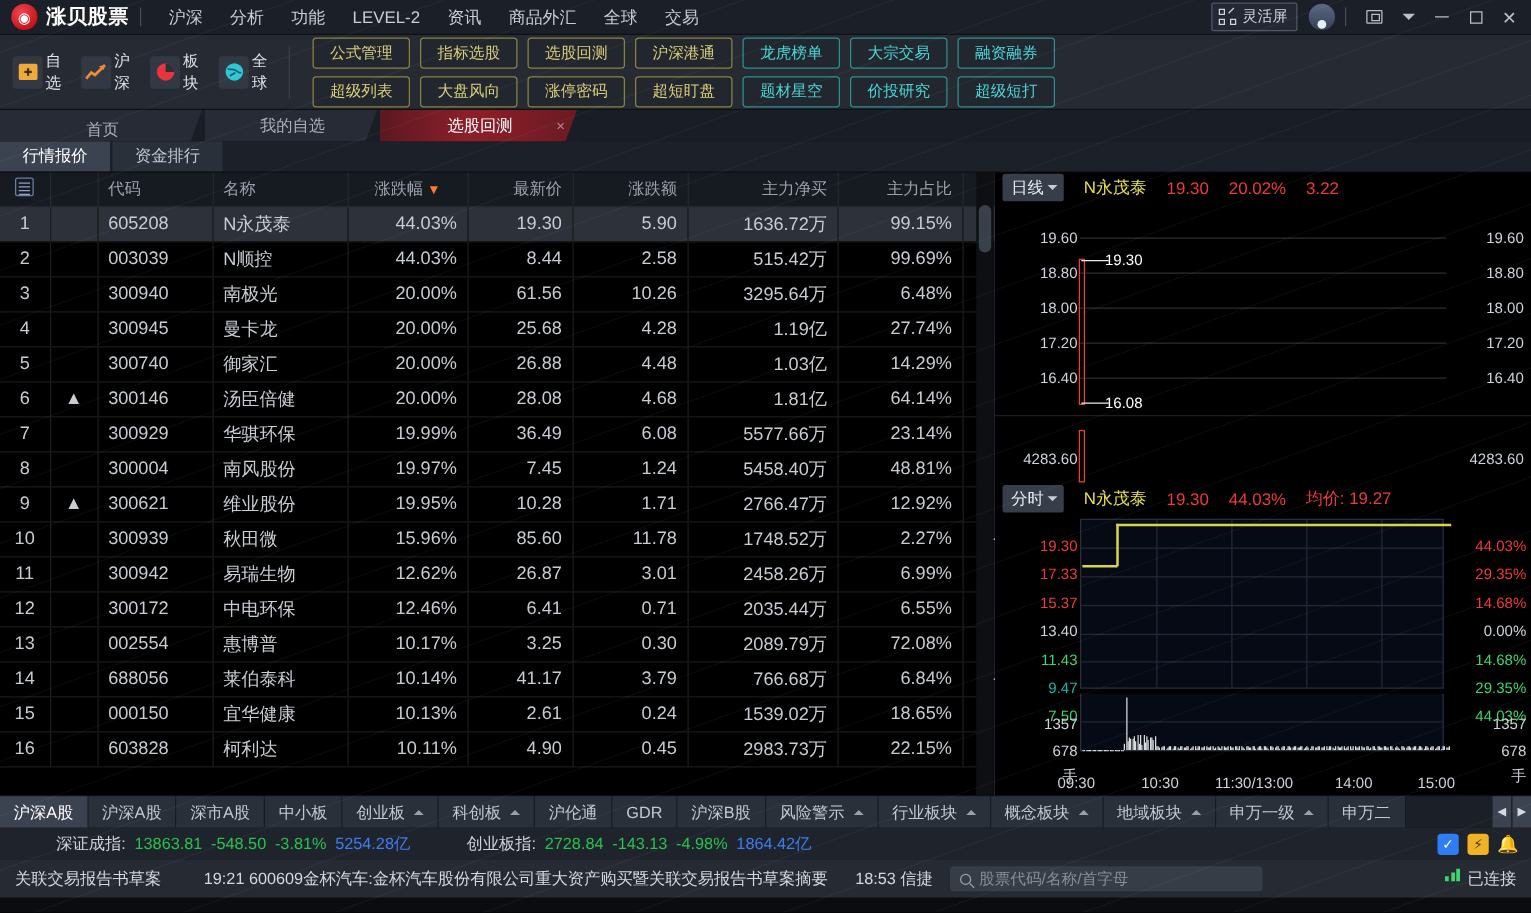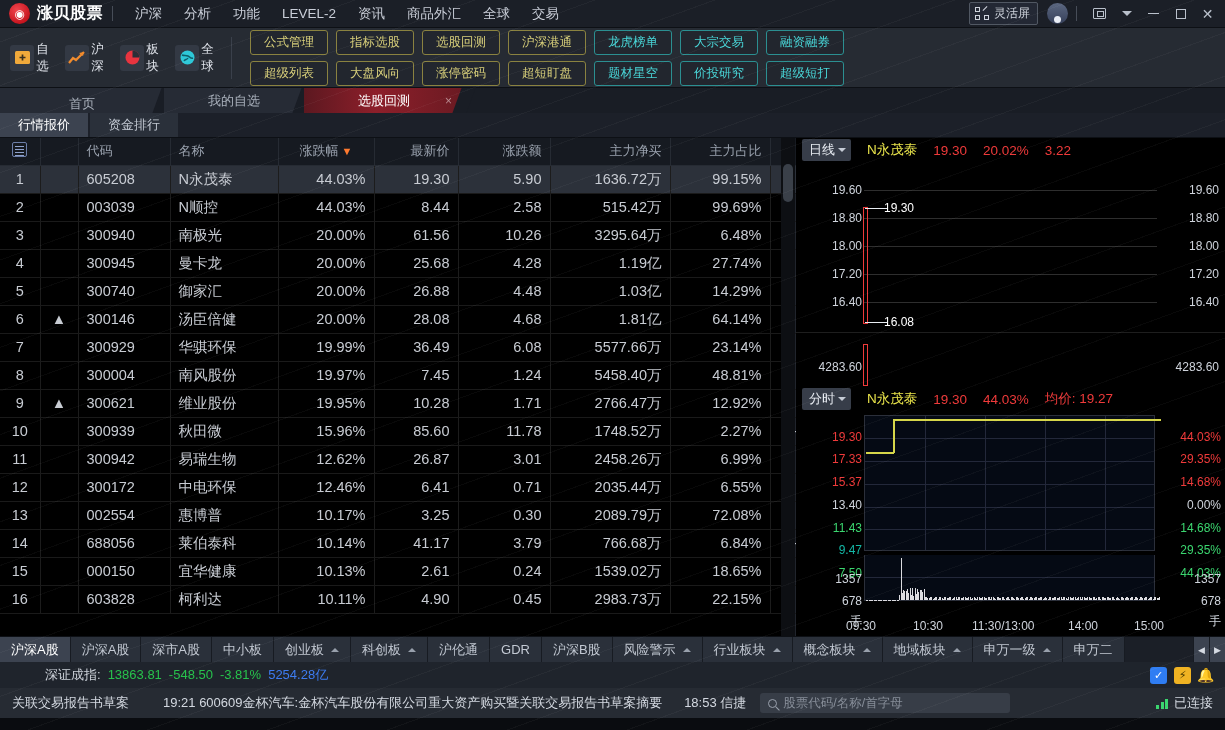--- a/index.html
+++ b/index.html
@@ -214,21 +214,21 @@
 
   
   .statusbar { height:30px; background:#262b33; display:flex; align-items:center; font-size:13px; color:#d3d8e0;}
   .st-item{ padding-left:12px; white-space:nowrap; }
   .searchbox {
     margin-left:14px; width:250px; height:20px; background:#373d47; border-radius:3px;
     display:flex; align-items:center; gap:6px; padding:0 8px; color:#878e99; font-size:12.5px;
   }
   .mag { width:9px;height:9px;border:1.4px solid #9aa1ad;border-radius:50%;position:relative;display:inline-block;}
   .mag::after{content:"";position:absolute;right:-4px;bottom:-3px;width:5px;height:1.4px;background:#9aa1ad;transform:rotate(45deg);}
-  .conn { margin-left:auto; display:flex;align-items:center;gap:6px; padding-right:12px;}
+  .conn { margin-left:auto; display:flex;gap:6px; padding-right:12px;}
   .bars { display:flex; align-items:flex-end; gap:1.5px; height:11px;}
   .bars span{ width:3px; background:#3bd66f;}
   .bars span:nth-child(1){height:4px;} .bars span:nth-child(2){height:7px;} .bars span:nth-child(3){height:10px;}
 
   .wm { position:absolute; inset:0; pointer-events:none; opacity:.035;
         background: repeating-linear-gradient(-20deg, transparent 0 40px, #fff 40px 41px); }
 </style>
 </head>
 <body>
 
@@ -983,20 +983,27 @@
     </div>
 
   <div class="indexbar">
     <div class="idx-grp" style="margin-left:45px">
       <span class="idx-label">深证成指:</span>
       <span class="dn">13863.81</span>
       <span class="dn">-548.50</span>
       <span class="dn">-3.81%</span>
       <span class="idx-blue">5254.28亿</span>
     </div>
+    <div class="idx-grp" style="margin-left:45px">
+      <span class="idx-label">创业板指:</span>
+      <span class="dn">2728.84</span>
+      <span class="dn">-143.13</span>
+      <span class="dn">-4.98%</span>
+      <span class="idx-blue">1864.42亿</span>
+    </div>
     <div class="ib-icons">
       <div class="ib-ico ico-mail">✓</div>
       <div class="ib-ico ico-shield">⚡</div>
       <div class="ib-ico ico-bell">🔔</div>
     </div>
   </div>
 
   <div class="statusbar">
     <span class="st-item">关联交易报告书草案</span>
     <span class="st-item" style="padding-left:34px">19:21 600609金杯汽车:金杯汽车股份有限公司重大资产购买暨关联交易报告书草案摘要</span>

